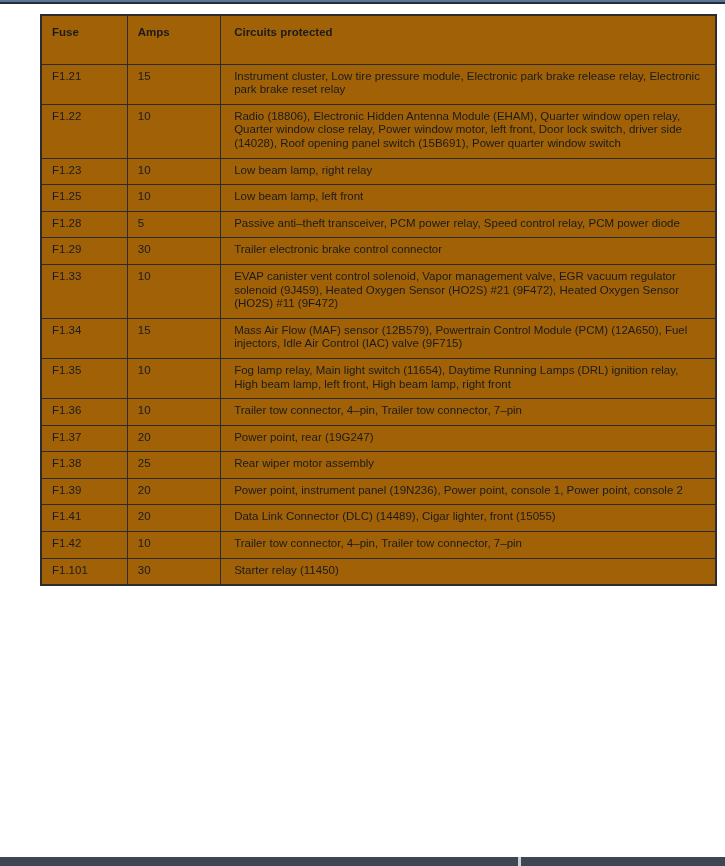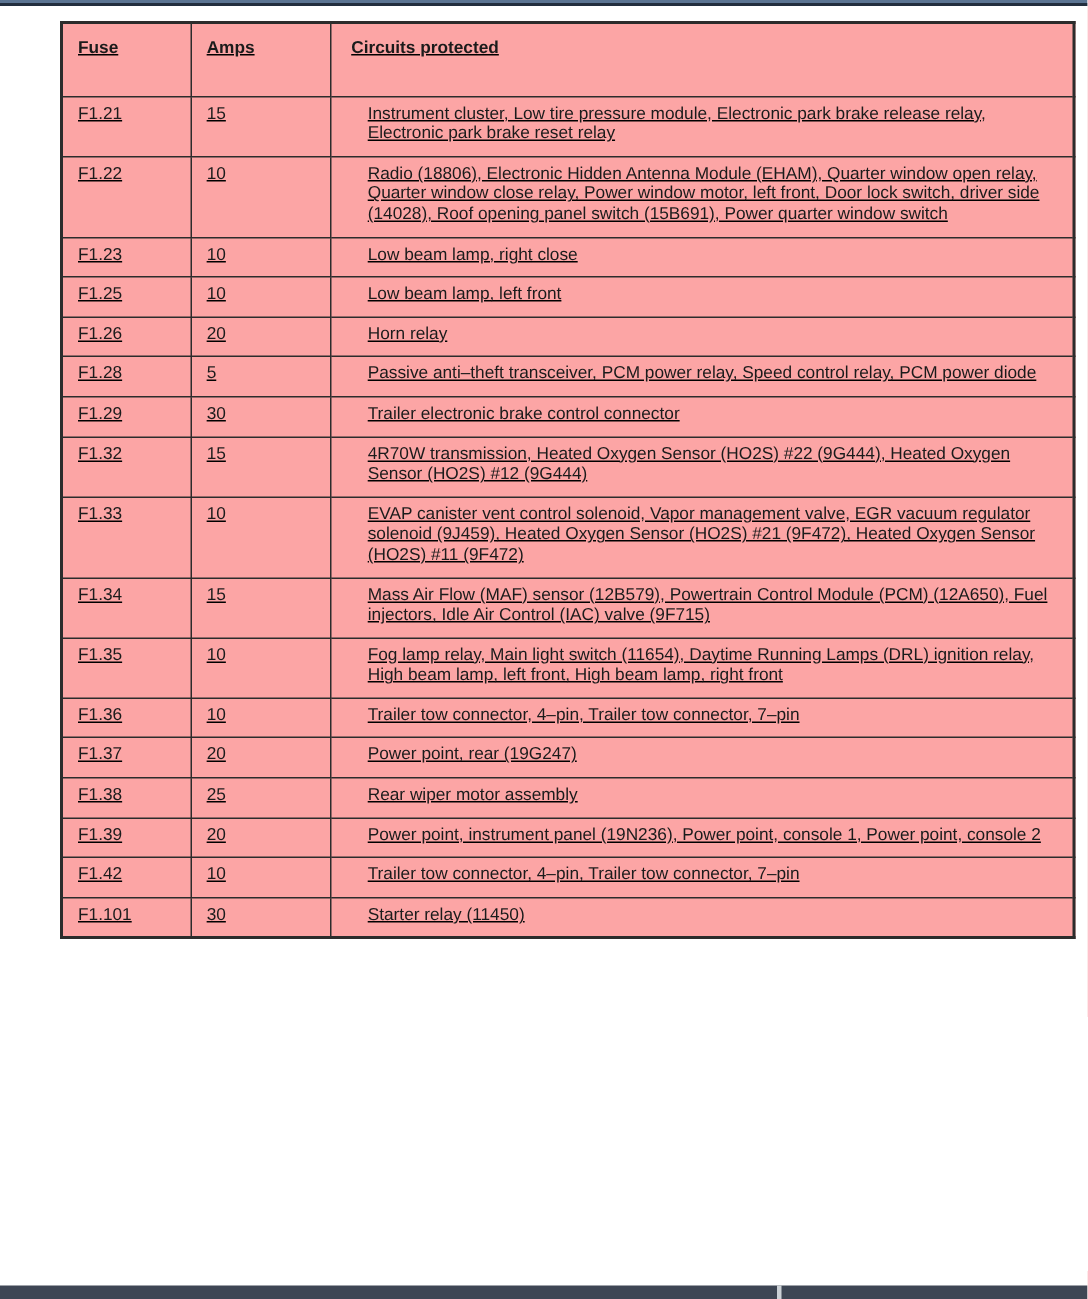--- a/index.html
+++ b/index.html
@@ -24,43 +24,42 @@
     position: absolute;
     top: 0; left: 0; right: 0; bottom: 0;
   }
   table.fuse-table {
     position: absolute;
     left: 40px;
     top: 14px;
     width: 677px;
     border-collapse: collapse;
     table-layout: fixed;
-    background: #fca5a5;
-    text-decoration: underline;
+    background: #a16207;
   }
   table.fuse-table, table.fuse-table th, table.fuse-table td {
     border: 1.6px solid #2c2c2c;
   }
   table.fuse-table { border-width: 2px; }
   th, td {
     vertical-align: top;
     text-align: left;
     color: #1b1b1b;
     font-size: 11.5px;
     line-height: 13.6px;
   }
   th {
     font-weight: bold;
     padding: 10px 10px 24px 10px;
   }
   td { padding: 5px 12px 7px 10px; }
   .col-fuse  { width: 85px; }
   .col-amps  { width: 92px; }
   .col-circuits { width: 488px; }
-  td.col-circuits { padding-left: 24px; padding-right: 14px; }
+  td.col-circuits { padding-left: 13px; padding-right: 14px; }
   th.col-circuits { padding-left: 13px; }
   .bottom-bar {
     position: absolute;
     left: 0; right: 0; bottom: 0;
     height: 9px;
     background: #3e4654;
   }
   .bottom-bar .divider {
     position: absolute;
     left: 518px;
@@ -97,46 +96,36 @@
           <td class="col-circuits">Instrument cluster, Low tire pressure module, Electronic park brake release relay, Electronic park brake reset relay</td>
         </tr>
         <tr>
           <td class="col-fuse">F1.22</td>
           <td class="col-amps">10</td>
           <td class="col-circuits">Radio (18806), Electronic Hidden Antenna Module (EHAM), Quarter window open relay, Quarter window close relay, Power window motor, left front, Door lock switch, driver side (14028), Roof opening panel switch (15B691), Power quarter window switch</td>
         </tr>
         <tr>
           <td class="col-fuse">F1.23</td>
           <td class="col-amps">10</td>
-          <td class="col-circuits">Low beam lamp, right close</td>
+          <td class="col-circuits">Low beam lamp, right relay</td>
         </tr>
         <tr>
           <td class="col-fuse">F1.25</td>
           <td class="col-amps">10</td>
           <td class="col-circuits">Low beam lamp, left front</td>
-        </tr>
-        <tr>
-          <td class="col-fuse">F1.26</td>
-          <td class="col-amps">20</td>
-          <td class="col-circuits">Horn relay</td>
         </tr>
         <tr>
           <td class="col-fuse">F1.28</td>
           <td class="col-amps">5</td>
           <td class="col-circuits">Passive anti–theft transceiver, PCM power relay, Speed control relay, PCM power diode</td>
         </tr>
         <tr>
           <td class="col-fuse">F1.29</td>
           <td class="col-amps">30</td>
           <td class="col-circuits">Trailer electronic brake control connector</td>
-        </tr>
-        <tr>
-          <td class="col-fuse">F1.32</td>
-          <td class="col-amps">15</td>
-          <td class="col-circuits">4R70W transmission, Heated Oxygen Sensor (HO2S) #22 (9G444), Heated Oxygen Sensor (HO2S) #12 (9G444)</td>
         </tr>
         <tr>
           <td class="col-fuse">F1.33</td>
           <td class="col-amps">10</td>
           <td class="col-circuits">EVAP canister vent control solenoid, Vapor management valve, EGR vacuum regulator solenoid (9J459), Heated Oxygen Sensor (HO2S) #21 (9F472), Heated Oxygen Sensor (HO2S) #11 (9F472)</td>
         </tr>
         <tr>
           <td class="col-fuse">F1.34</td>
           <td class="col-amps">15</td>
           <td class="col-circuits">Mass Air Flow (MAF) sensor (12B579), Powertrain Control Module (PCM) (12A650), Fuel injectors, Idle Air Control (IAC) valve (9F715)</td>
@@ -160,20 +149,25 @@
           <td class="col-fuse">F1.38</td>
           <td class="col-amps">25</td>
           <td class="col-circuits">Rear wiper motor assembly</td>
         </tr>
         <tr>
           <td class="col-fuse">F1.39</td>
           <td class="col-amps">20</td>
           <td class="col-circuits">Power point, instrument panel (19N236), Power point, console 1, Power point, console 2</td>
         </tr>
         <tr>
+          <td class="col-fuse">F1.41</td>
+          <td class="col-amps">20</td>
+          <td class="col-circuits">Data Link Connector (DLC) (14489), Cigar lighter, front (15055)</td>
+        </tr>
+        <tr>
           <td class="col-fuse">F1.42</td>
           <td class="col-amps">10</td>
           <td class="col-circuits">Trailer tow connector, 4–pin, Trailer tow connector, 7–pin</td>
         </tr>
         <tr>
           <td class="col-fuse">F1.101</td>
           <td class="col-amps">30</td>
           <td class="col-circuits">Starter relay (11450)</td>
         </tr>
       </tbody>

